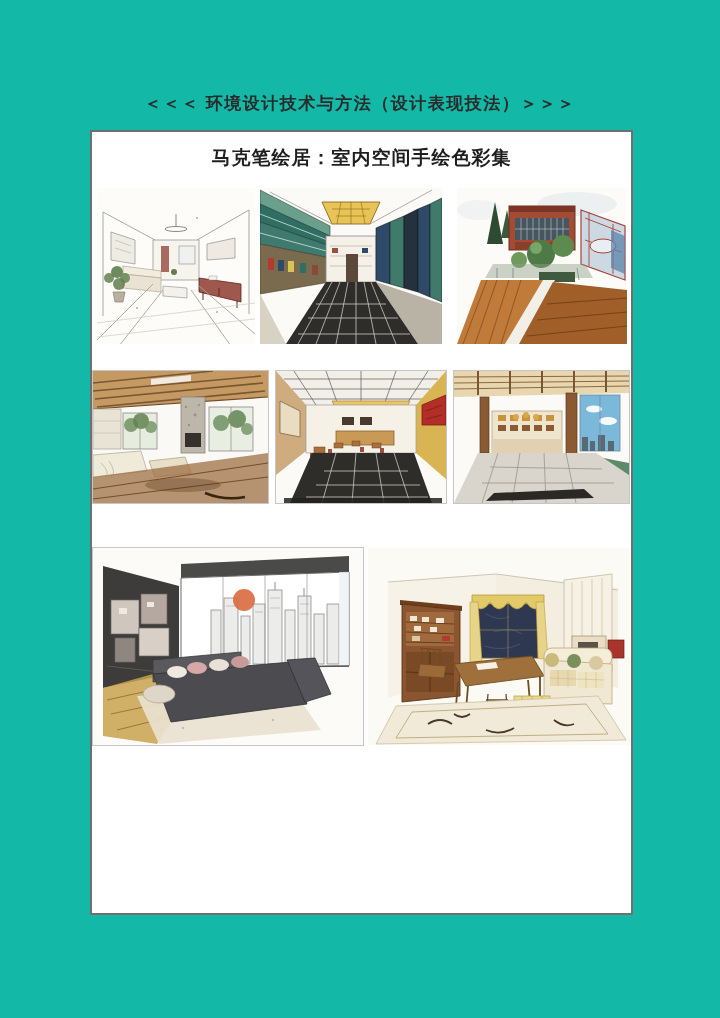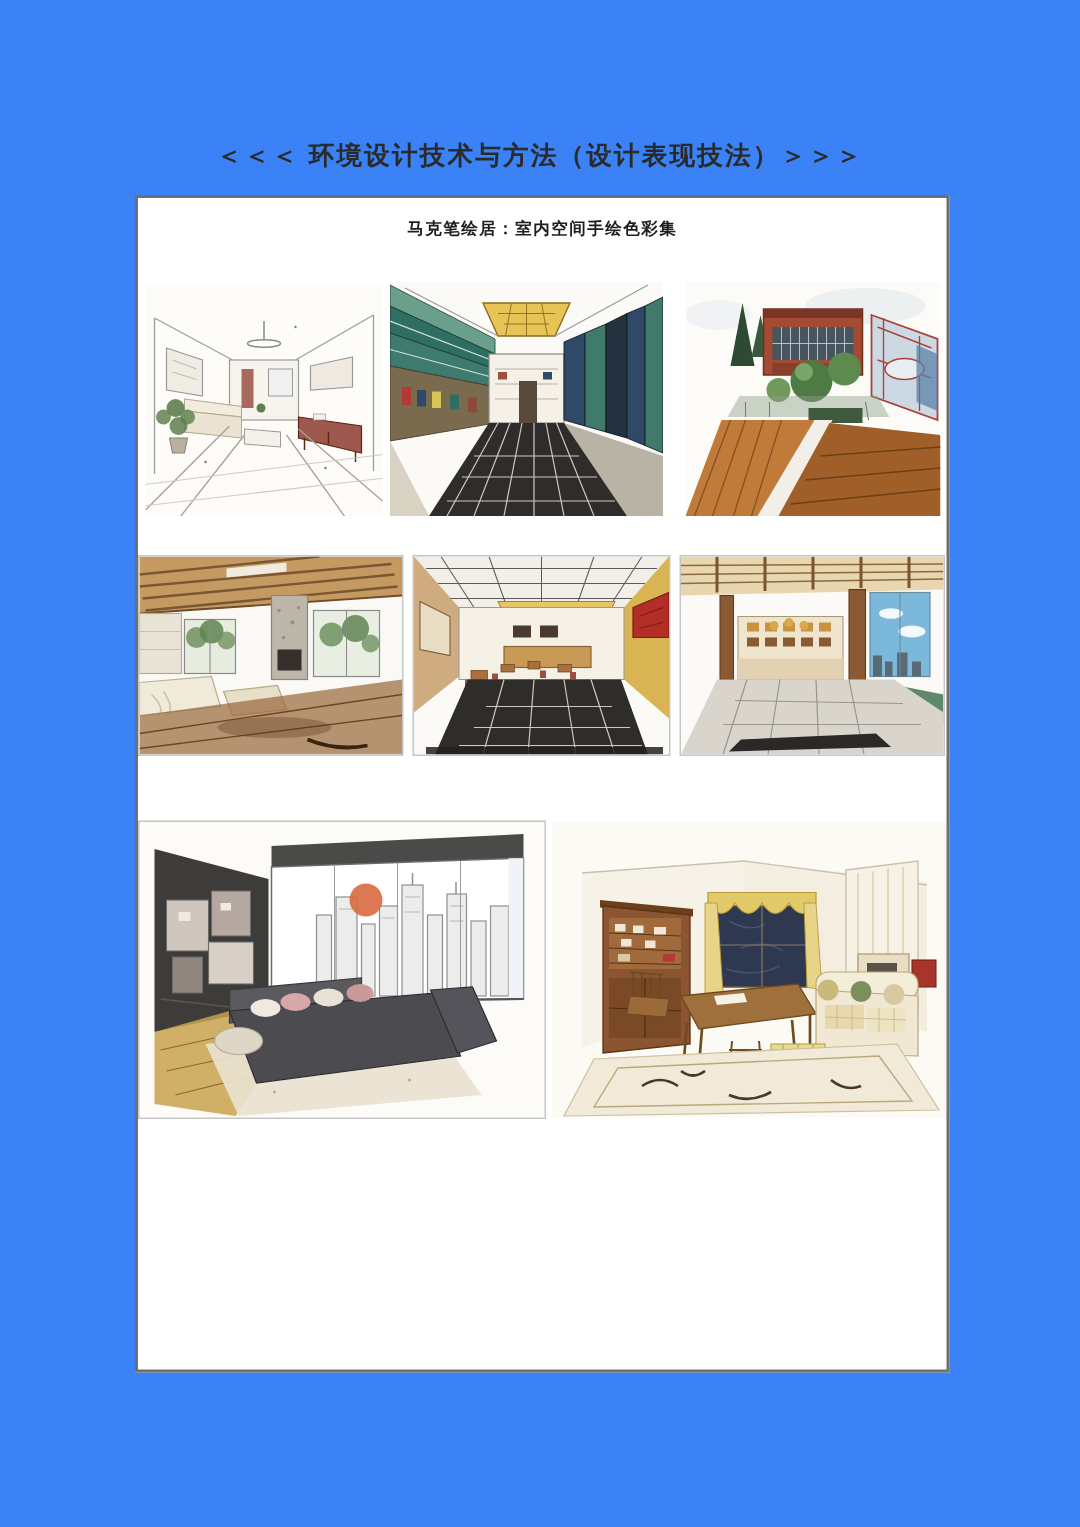--- a/index.html
+++ b/index.html
@@ -1,32 +1,32 @@
 <!DOCTYPE html>
 <html><head>
 <meta charset="utf-8">
 <style>
   html,body{margin:0;padding:0;}
   body{
     width:720px;height:1018px;position:relative;background:#ffffff;
     font-family:"Liberation Sans","DejaVu Sans",sans-serif;color:#222;
     overflow:hidden;
   }
-  .sheet{position:absolute;inset:0;background:#3b82f6;}
+  .sheet{position:absolute;inset:0;background:#14b8a6;}
   .header-title{
     position:absolute;top:92px;left:0;width:100%;text-align:center;
     font-size:17px;font-weight:bold;letter-spacing:1.5px;color:#2a2a2a;white-space:nowrap;
   }
   .board{
     position:absolute;left:90px;top:130px;width:543px;height:785px;
     border:2px solid #6f6f6f;box-sizing:border-box;background:#fff;
   }
   .board-title{
     position:absolute;top:13px;left:0;width:100%;text-align:center;
-    font-size:11px;font-weight:bold;color:#1e1e1e;letter-spacing:1px;
+    font-size:19px;font-weight:bold;color:#1e1e1e;letter-spacing:1px;
   }
   .row{position:absolute;display:flex;align-items:flex-start;}
   .row1{top:56px;left:5px;gap:5px;}
   .row1 .push{margin-left:10px;}
   .row2{top:239px;left:1px;gap:8px;}
   .row3{top:416px;left:1px;gap:5px;}
   figure{margin:0;background:#fff;}
   figure svg{display:block;}
   .bordered{outline:1px solid #c6c6c6;}
   .note{

